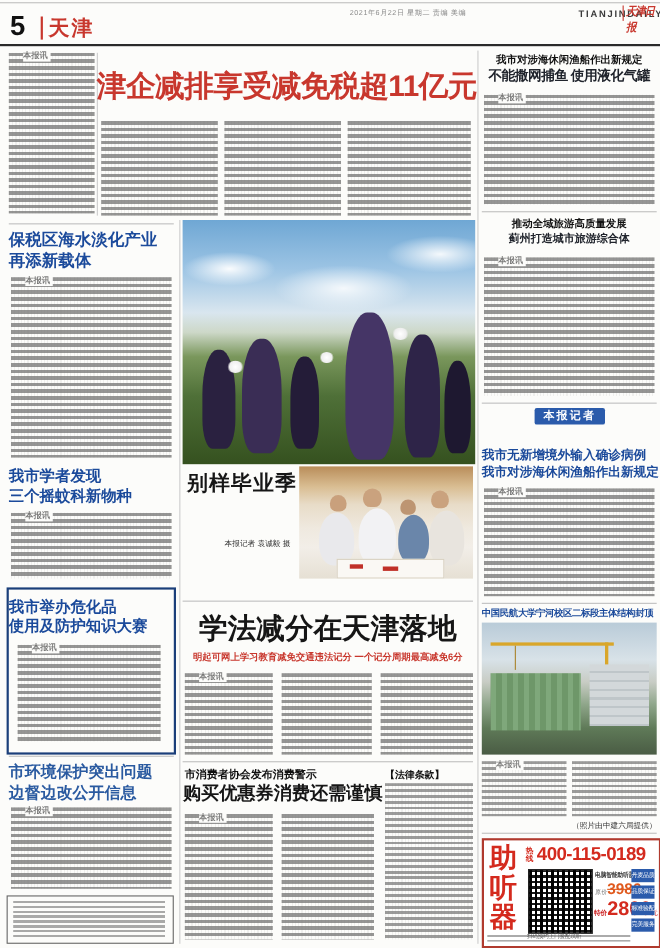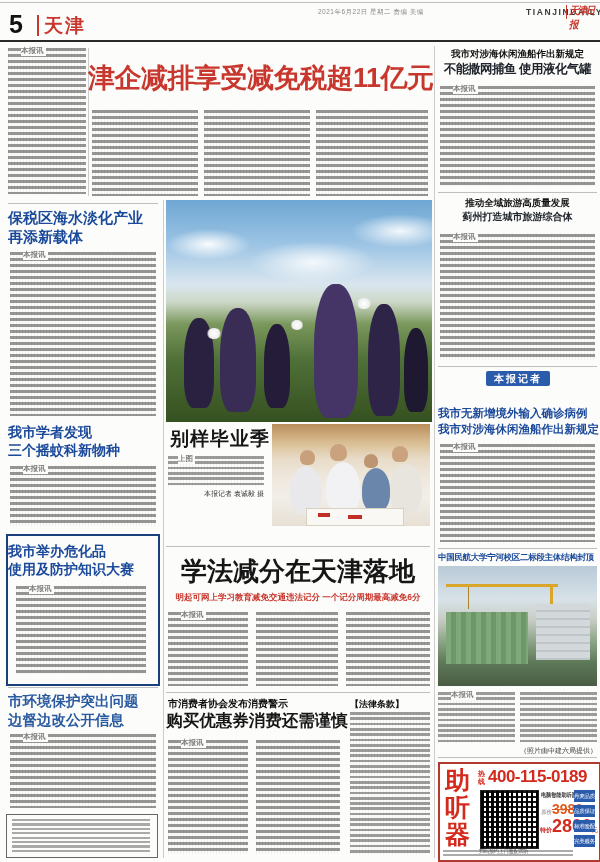--- a/index.html
+++ b/index.html
@@ -147,23 +147,20 @@
     <span class="fig" style="left:98px;top:124px;width:26px;height:84px;background:#241c38"></span>
     <span class="fig" style="left:148px;top:84px;width:44px;height:134px;background:#453566"></span>
     <span class="fig" style="left:202px;top:104px;width:32px;height:112px;background:#2e2448"></span>
     <span class="fig" style="left:238px;top:128px;width:24px;height:84px;background:#1e1830"></span>
     <span class="bouq" style="left:40px;top:128px;width:16px;height:11px"></span>
     <span class="bouq" style="left:124px;top:120px;width:14px;height:10px"></span>
     <span class="bouq" style="left:190px;top:98px;width:16px;height:11px"></span>
   </div>
 
   <div class="blackhead" style="left:170px;top:426px;width:100px;font-size:19px;text-align:center;letter-spacing:1px">别样毕业季</div>
-  <div class="ft-sm" style="left:168px;top:456px;width:96px;height:30px">
-    <span class="lead" style="left:10px">上图</span>
-  </div>
   <div class="byline" style="left:168px;top:489px;width:96px">本报记者 袁诚毅 摄</div>
 
   <div class="photo photo-cake" style="left:272px;top:424px;width:158px;height:102px">
     <span class="blob" style="left:28px;top:26px;width:15px;height:15px;background:#c9a07c"></span>
     <span class="blob" style="left:58px;top:20px;width:17px;height:17px;background:#caa27e"></span>
     <span class="blob" style="left:92px;top:30px;width:14px;height:14px;background:#bd9572"></span>
     <span class="blob" style="left:120px;top:22px;width:16px;height:16px;background:#caa27e"></span>
     <span class="blob" style="left:18px;top:42px;width:32px;height:48px;background:#e9e9ec"></span>
     <span class="blob" style="left:54px;top:38px;width:34px;height:52px;background:#f2f2f4"></span>
     <span class="blob" style="left:90px;top:44px;width:28px;height:44px;background:#6a86aa"></span>

